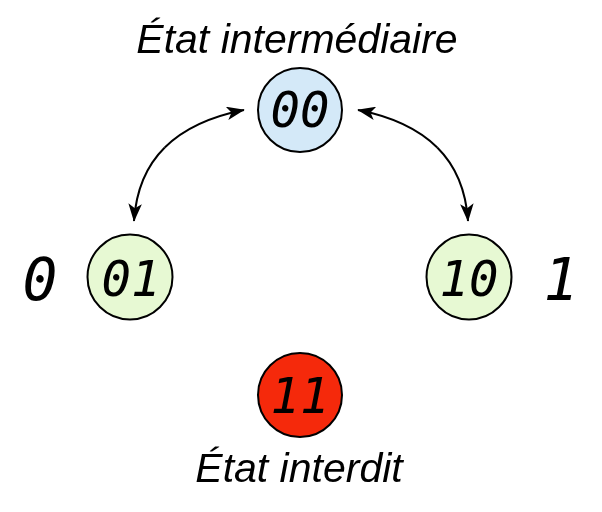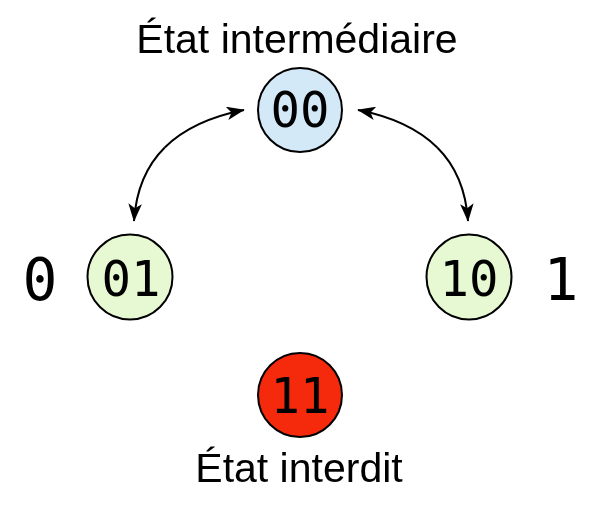--- a/index.html
+++ b/index.html
@@ -2,20 +2,21 @@
 <html><head>
 <meta charset="utf-8">
 <style>
   html, body { margin: 0; padding: 0; background: #ffffff; }
   .canvas {
     position: relative;
     width: 602px;
     height: 512px;
     background: #ffffff;
     overflow: hidden;
+    font-style: italic;
   }
   svg text { fill: #000000; }
   .label-fr {
     font-family: "Liberation Sans", sans-serif;
     font-size: 41px;
     text-anchor: middle;
   }
   .digits {
     font-family: "DejaVu Sans Mono", monospace;
     text-anchor: middle;

